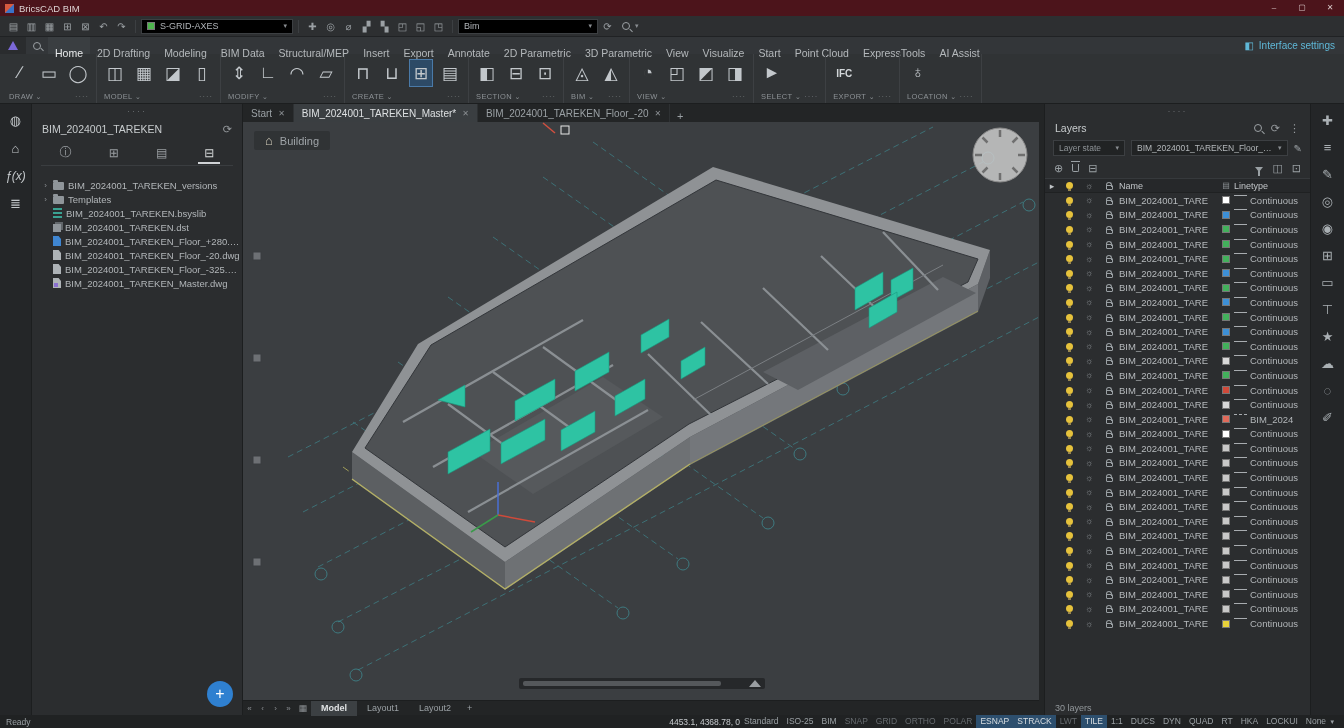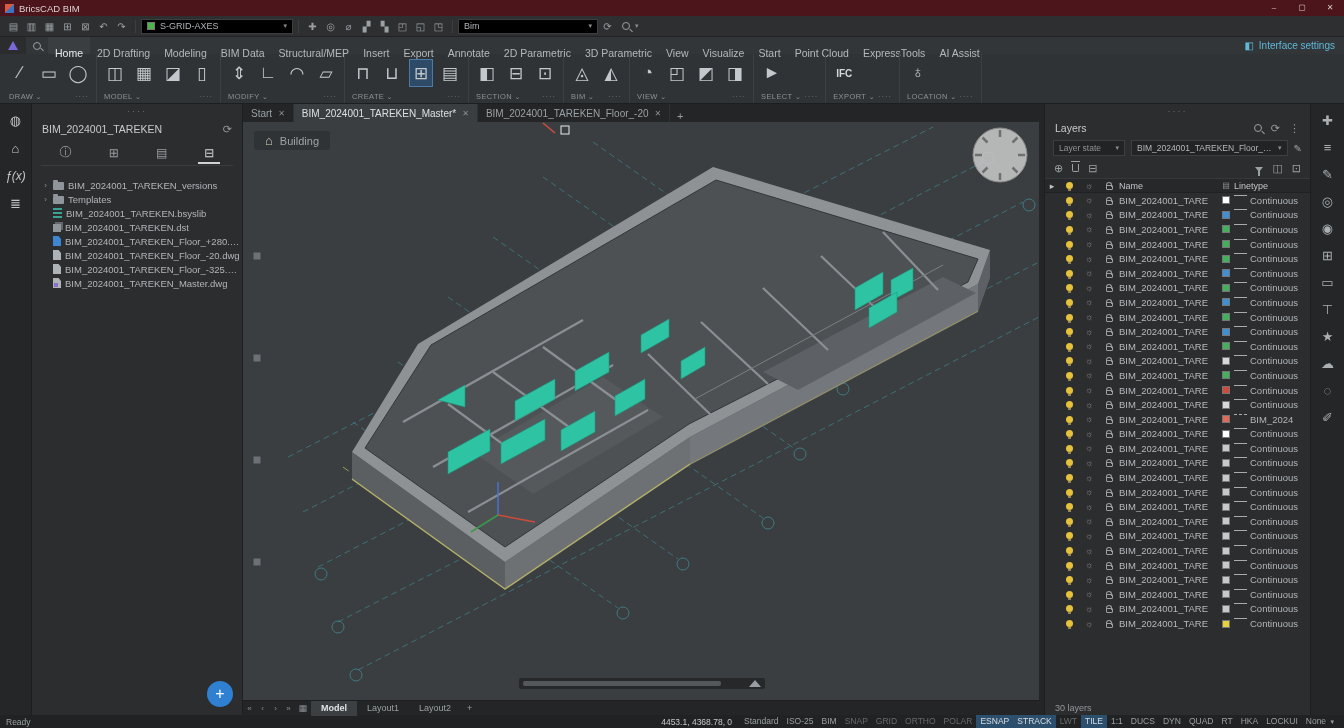--- a/index.html
+++ b/index.html
@@ -134,21 +134,21 @@
   .swcell{width:16px;flex:none;display:flex;justify-content:center}
   .ltcell{width:76px;flex:none;display:flex;gap:3px;overflow:hidden;color:#b2b6b9}
   .ltline{width:13px;height:1px;background:#a8acb0;flex:none}
   .ltline.dashed{background:none;border-top:1px dashed #a8acb0;height:0}
   .lttext{overflow:hidden;white-space:nowrap}
   .lay-foot{margin-top:auto;height:15px;display:flex;align-items:center;padding:0 10px;color:#93989c;font-size:9px}
 
   
   .statusbar{height:13px;background:#202223;display:flex;align-items:center;font-size:8.5px;color:#9aa0a4;padding:0 6px}
   .sb-ready{margin-right:auto}
-  .sb-coords{color:#c6cacd;margin-right:8px}
+  .sb-coords{color:#c6cacd;}
   .tg{padding:0 4px;height:13px;line-height:13px;white-space:nowrap}
   .tg.dim{color:#666b6f}
   .tg.on{background:#2d4f6e;color:#d9dee1}
   .tchev{display:none;font-size:7px;margin-left:2px}
   .tchev.show{display:inline}
 </style>
 </head>
 <body>
 
 <div class="titlebar">

